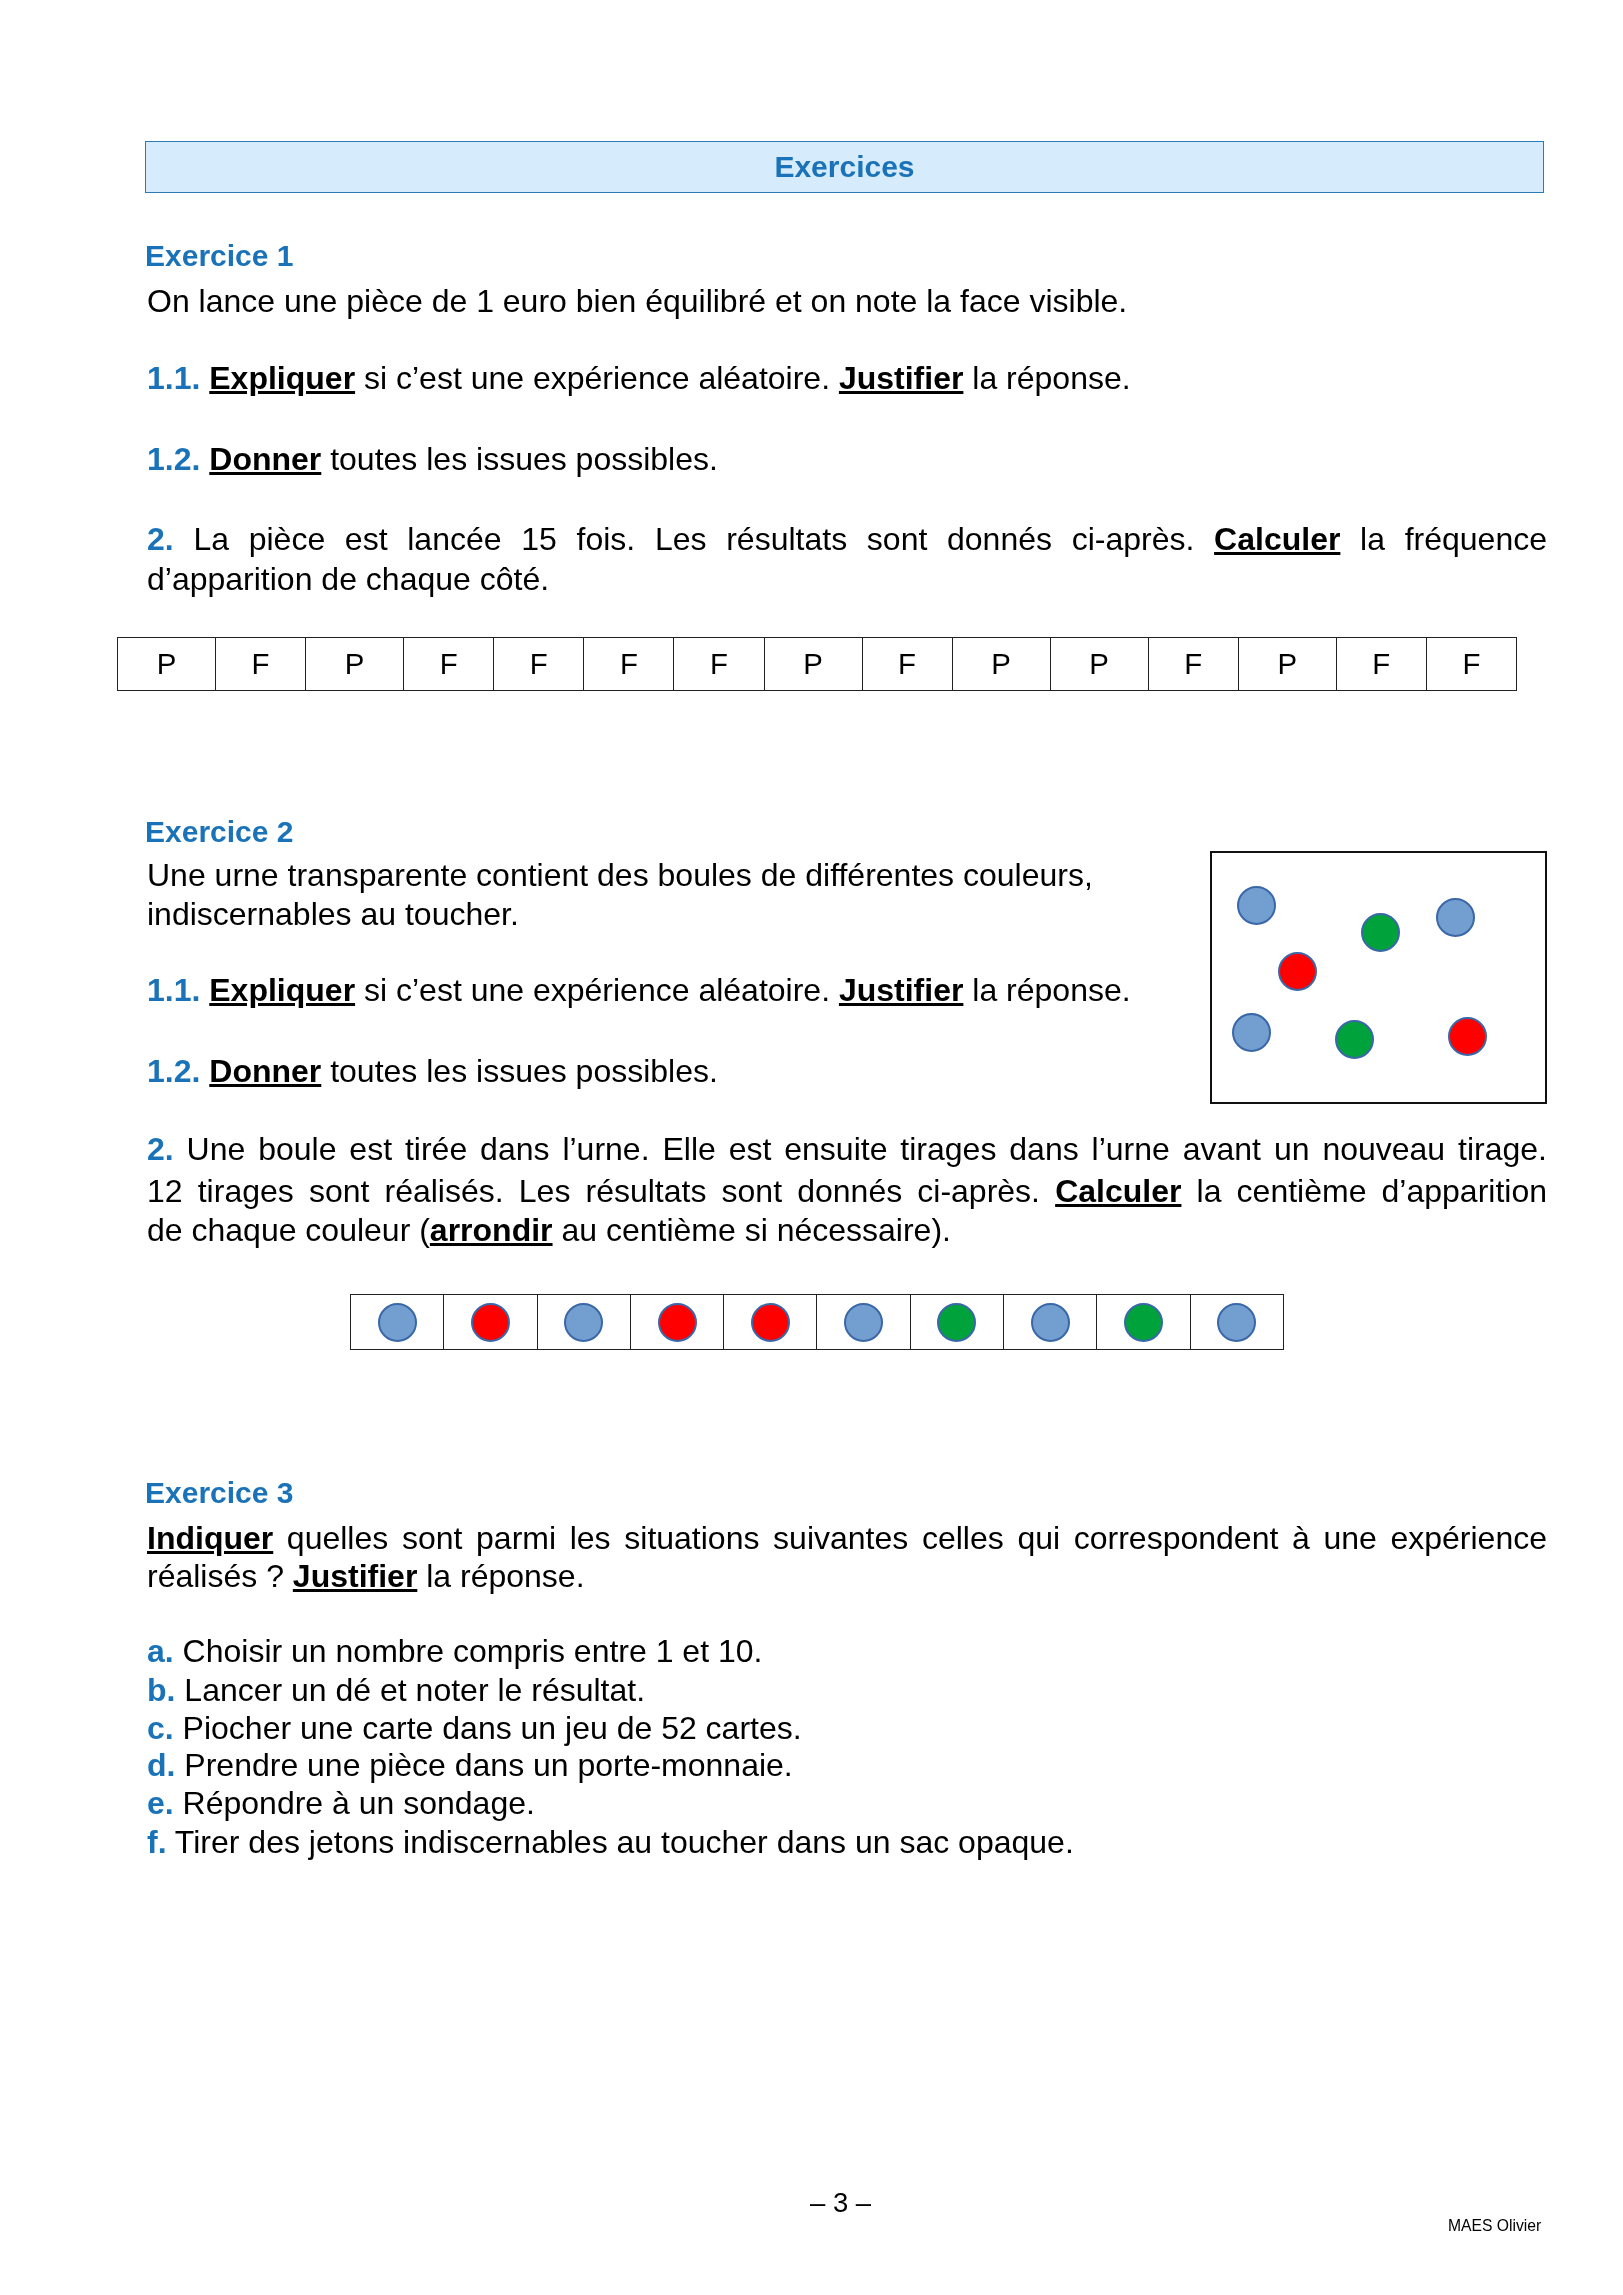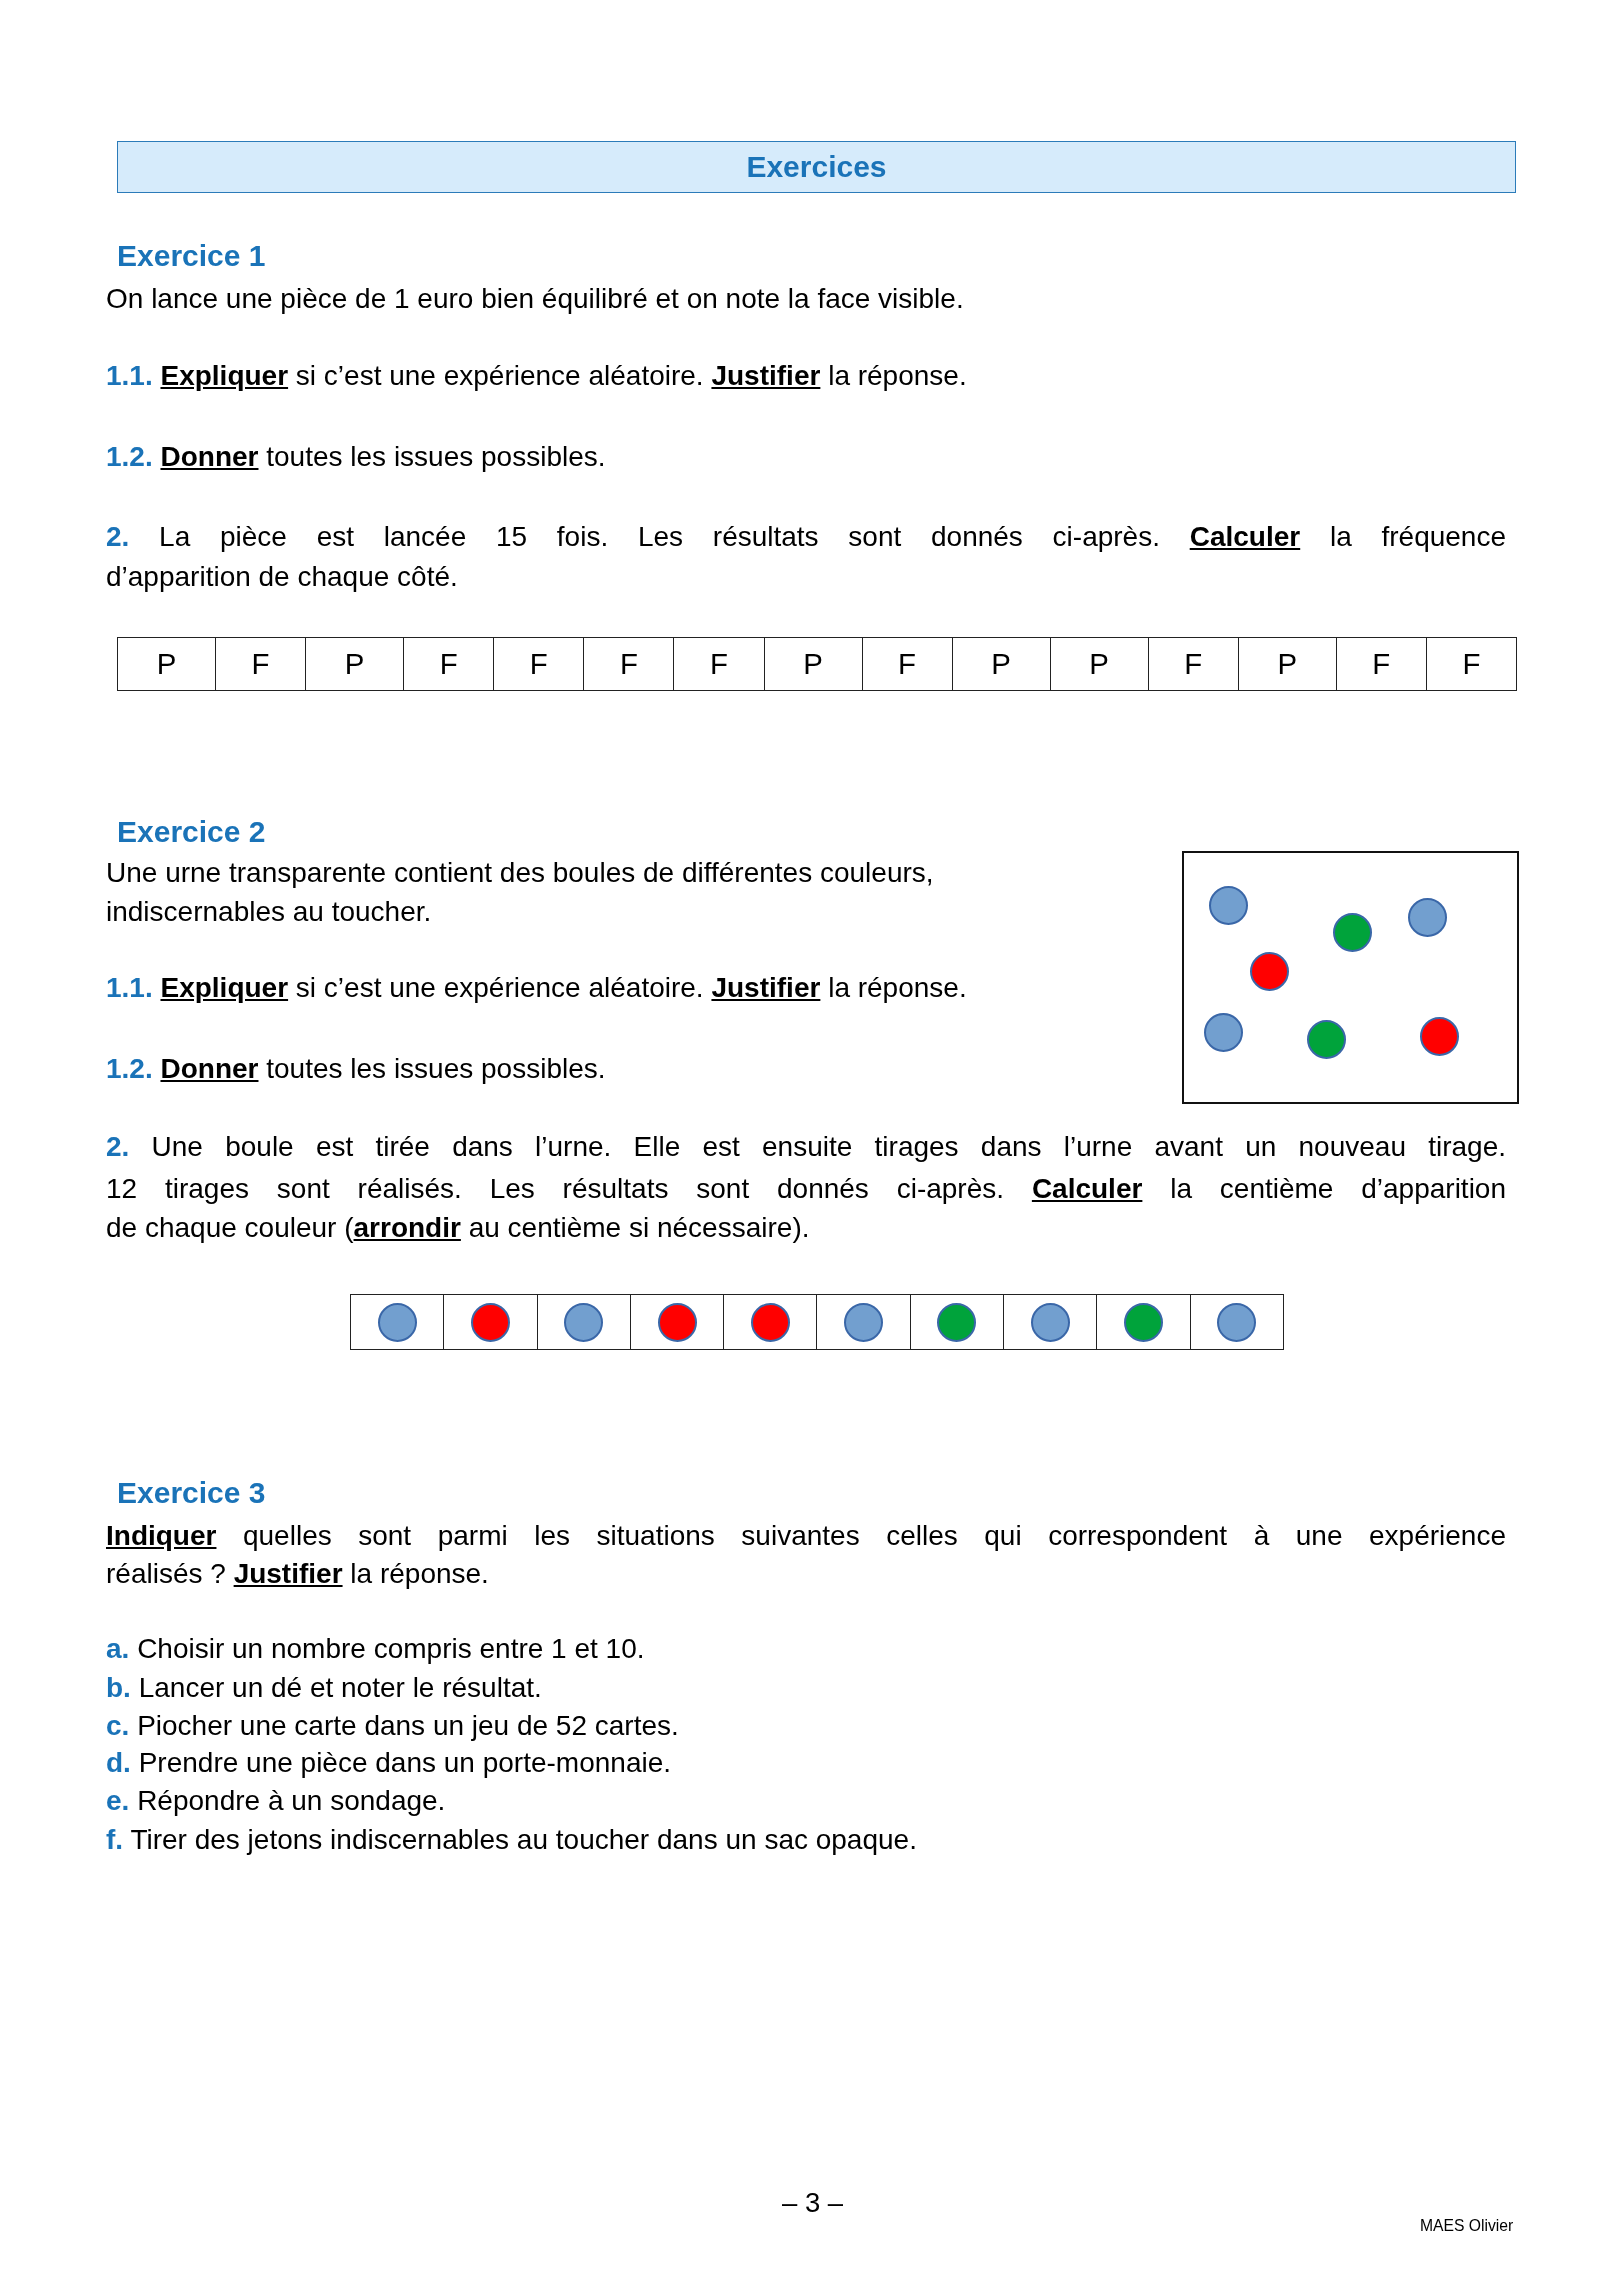--- a/index.html
+++ b/index.html
@@ -1,24 +1,24 @@
 <!DOCTYPE html>
 <html style="font-size:10.5px"><head>
 <meta charset="utf-8">
 <style>
   html, body { margin:0; padding:0; background:#ffffff; }
   body { width:1623px; height:2295px; position:relative; overflow:hidden;
          font-family:"Liberation Sans", sans-serif; color:#000; }
-  .abs { position:absolute; }
+  .abs { position:absolute;margin-left:28px; }
   .header-box { left:117px; top:141px; width:1399px; height:52px;
     background:#d6ebfb; border:1.3px solid #2b7bb9; box-sizing:border-box;
     display:flex; align-items:center; justify-content:center; }
   .header-box span { color:#1a73b8; font-weight:bold; font-size:30px; }
   .h { color:#1a73b8; font-weight:bold; font-size:30px; left:117px;text-align:right; }
-  .t { font-size:28px; left:106px; line-height:1; white-space:nowrap; }
+  .t { font-size:32px; left:119px; line-height:1; white-space:nowrap; }
   .num { color:#1a73b8; font-weight:bold; }
   b { font-weight:bold;text-decoration:underline; }
   .justify { width:1400px; white-space:normal; text-align:justify; text-align-last:justify; }
   table.coin { position:absolute; left:117px; top:637px; width:1400px; height:54px;
     border-collapse:collapse; }
   table.coin td { border:1.3px solid #222; text-align:center; font-size:29.4px; padding:0; }
   table.draws { position:absolute; left:350px; top:1294px; width:934px; height:56px;
     border-collapse:collapse; }
   table.draws td { border:1.3px solid #222; text-align:center; padding:0; }
   .ball { display:inline-block; width:39px; height:39px; border-radius:50%;

